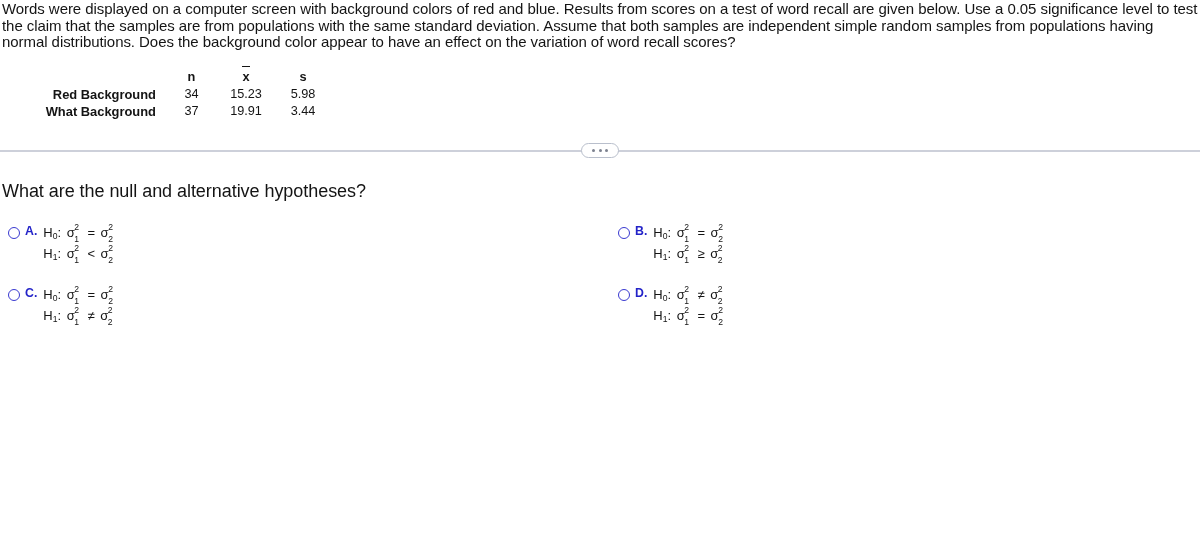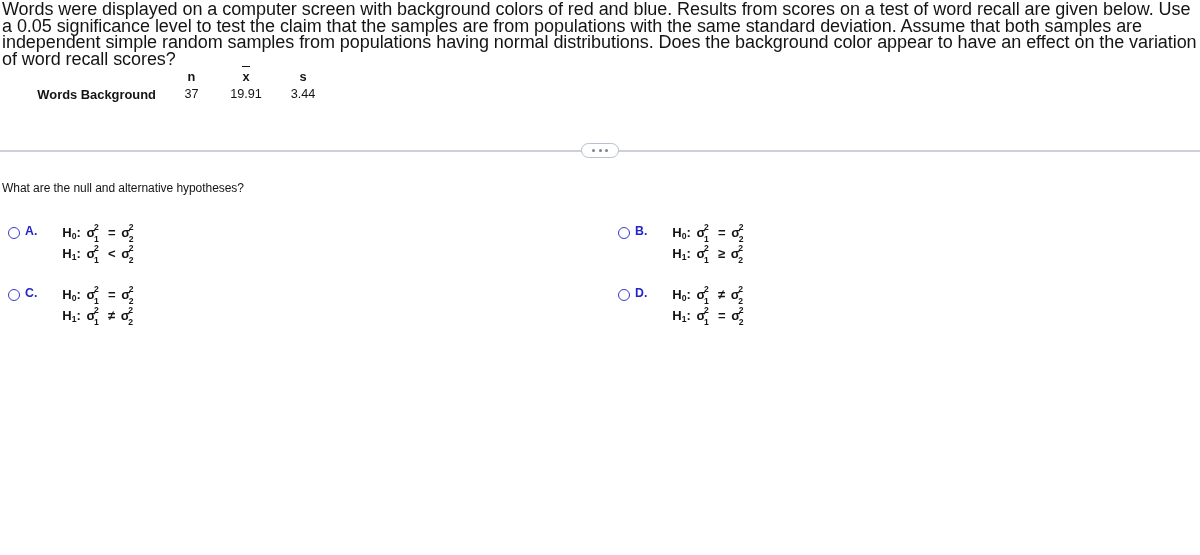--- a/index.html
+++ b/index.html
@@ -15,21 +15,21 @@
     overflow: hidden;
     position: relative;
   }
 
   
   .problem-statement {
     position: absolute;
     left: 2px;
     top: 1px;
     width: 1196px;
-    font-size: 18px;
+    font-size: 15px;
     line-height: 16.6px;
     color: #141414;
     text-align: left;
     letter-spacing: -0.06px;
   }
 
   
   .stats-table {
     position: absolute;
     left: 18px;
@@ -118,21 +118,21 @@
     height: 3px;
     border-radius: 50%;
     background: #7d828f;
   }
 
   
   .question-text {
     position: absolute;
     left: 2px;
     top: 181px;
-    font-size: 12px;
+    font-size: 18px;
     color: #141414;
     letter-spacing: -0.05px;
   }
 
   
   .options-area {
     position: absolute;
     left: 0;
     top: 220px;
     width: 1200px;
@@ -161,26 +161,25 @@
   }
   .opt-letter {
     font-size: 12.3px;
     font-weight: bold;
     color: #2323c8;
     margin-left: 5px;
     margin-top: 2px;
     flex: none;
   }
   .hyp-block {
-    margin-left: 25px;
+    margin-left: 6px;
     margin-top: 0px;
     color: #141414;
     font-size: 13px;
     white-space: nowrap;
-    font-weight: bold;
   }
   .hyp-line {
     height: 21px;
     line-height: 21px;
     display: block;
   }
   .hyp-line .lhs { letter-spacing: 0px; }
   sub, sup {
     font-size: 8.6px;
     line-height: 0;
@@ -217,21 +216,27 @@
   <thead>
     <tr>
       <th class="corner"></th>
       <th class="col-n">n</th>
       <th class="col-xbar"><span class="xbar">x</span></th>
       <th class="col-s">s</th>
     </tr>
   </thead>
   <tbody>
     <tr>
-      <td class="rowlabel">Words Background</td>
+      <td class="rowlabel">Red Background</td>
+      <td class="val">34</td>
+      <td class="val">15.23</td>
+      <td class="val">5.98</td>
+    </tr>
+    <tr>
+      <td class="rowlabel">What Background</td>
       <td class="val">37</td>
       <td class="val">19.91</td>
       <td class="val">3.44</td>
     </tr>
   </tbody>
 </table>
 
 <div class="divider-wrap">
   <div class="divider-line"></div>
   <div class="dots-pill">

